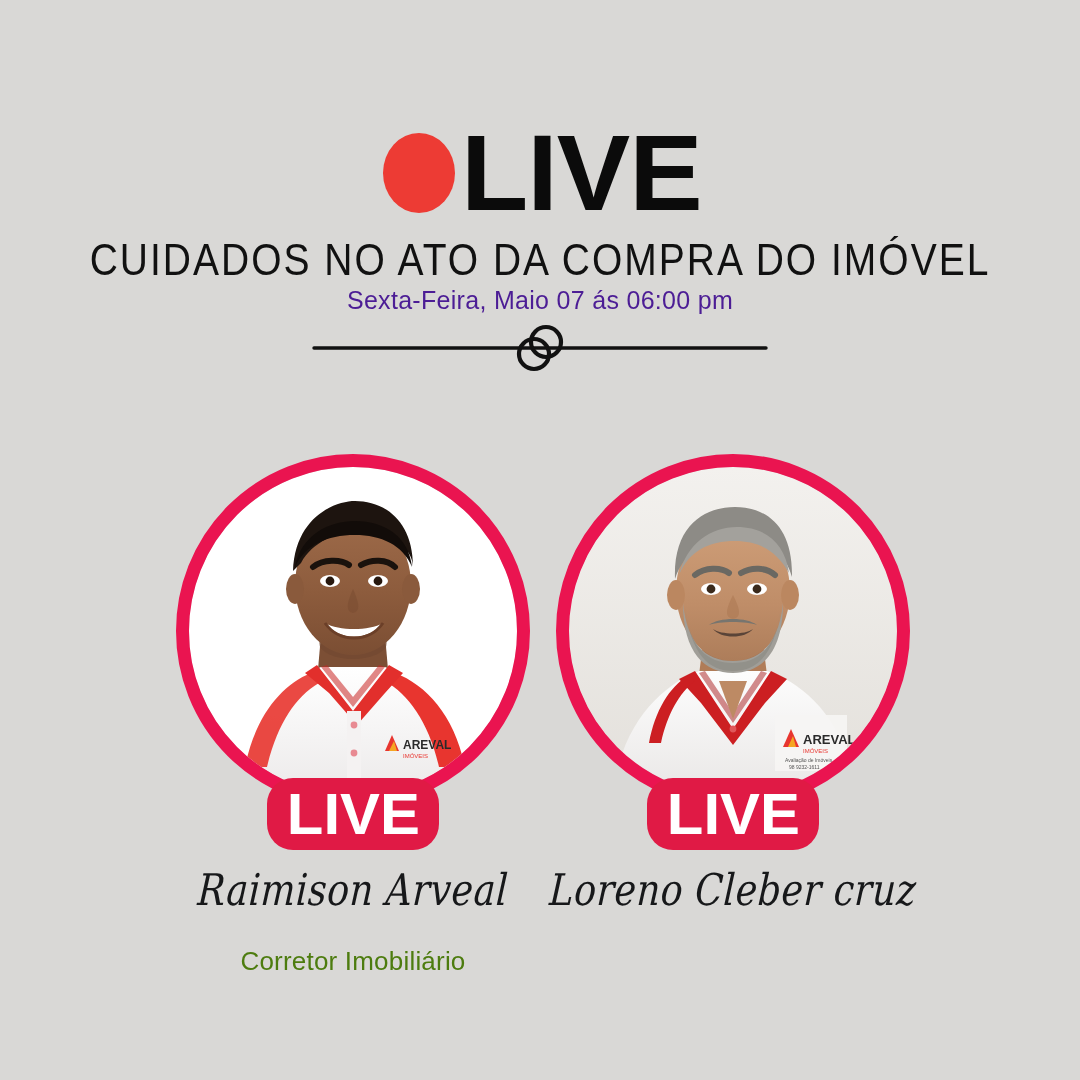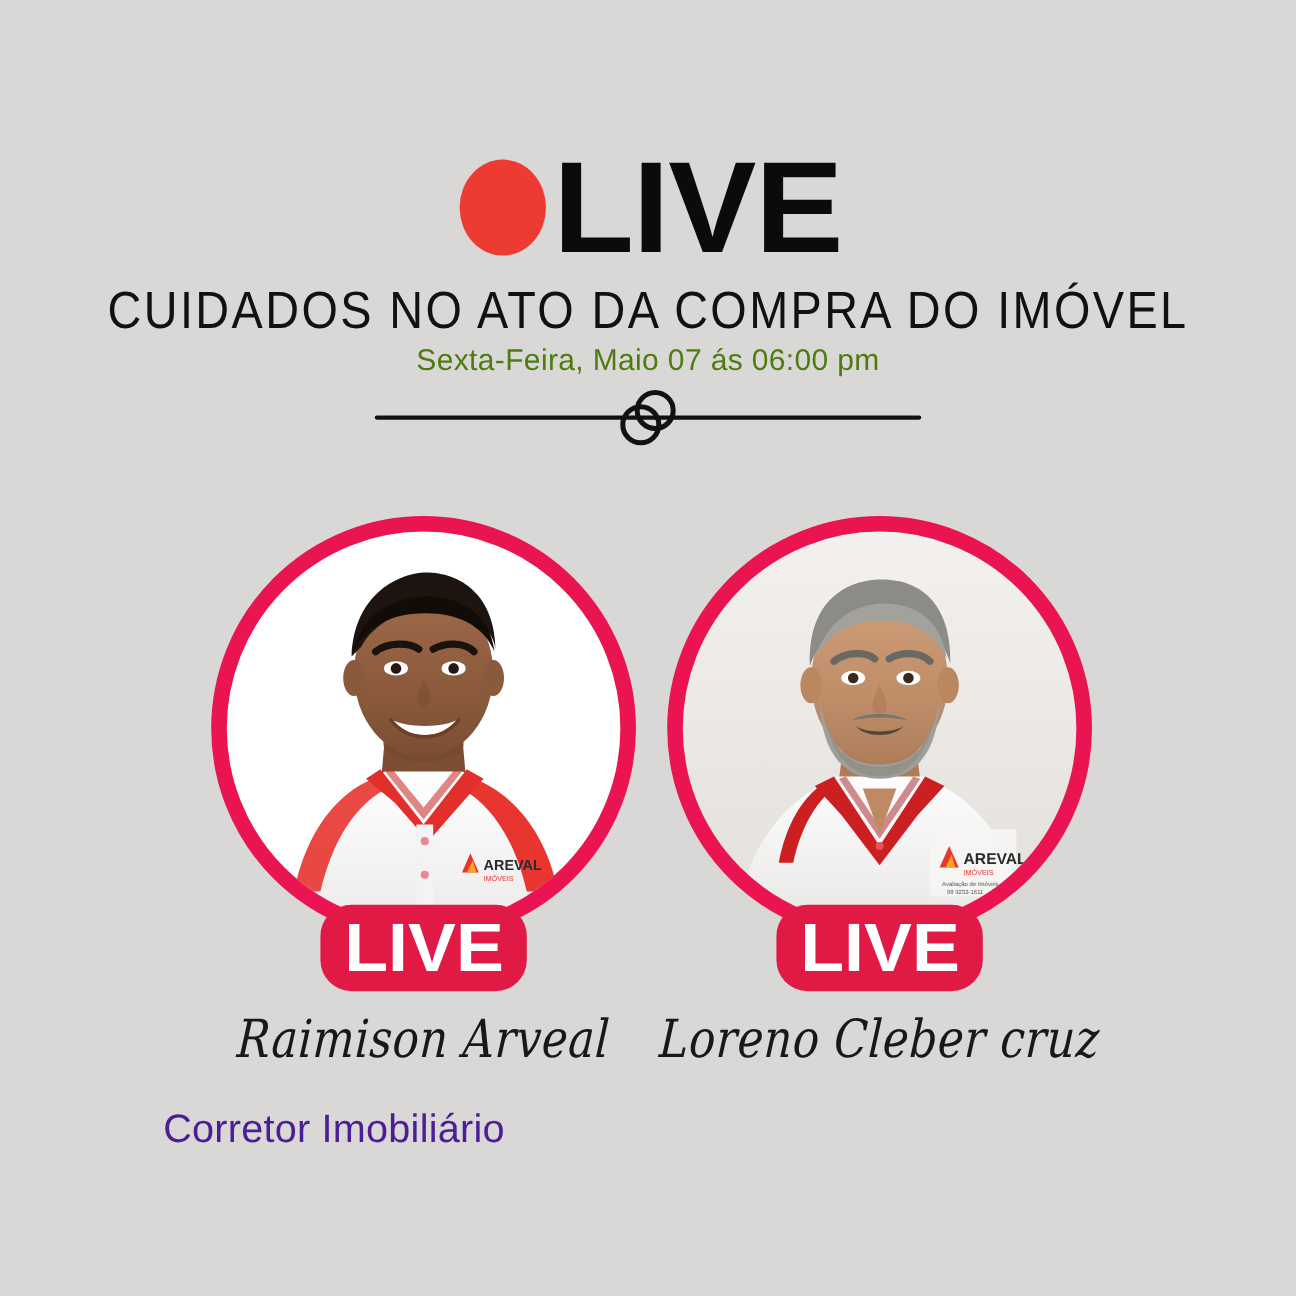--- a/index.html
+++ b/index.html
@@ -80,38 +80,38 @@
   }
 
   .subline {
     position: absolute;
     top: 286px;
     left: 0;
     width: 1080px;
     font-size: 25px;
     font-weight: 400;
     letter-spacing: 0.3px;
-    color: #4d7c0f;
+    color: #4c1d95;
     white-space: nowrap;
   }
 
   
   .divider {
     position: absolute;
     top: 322px;
     left: 50%;
     transform: translateX(-50%);
     width: 460px;
     height: 52px;
   }
 
   
   .speakers {
     position: absolute;
-    top: 430px;
+    top: 454px;
     left: 0;
     width: 912px;
     height: 560px;
   }
 
   .speaker {
     position: absolute;
     width: 354px;
     top: 0;
   }
@@ -187,23 +187,24 @@
     white-space: nowrap;
     transform: scaleY(1.15) scaleX(0.96) skewX(-4deg);
     letter-spacing: 0.5px;
   }
 
   .speaker-role {
     position: absolute;
     top: 492px;
     left: -40px;
     width: 434px;
-    font-size: 33px;
+    text-align: center;
+    font-size: 26px;
     font-weight: 400;
-    color: #4c1d95;
+    color: #4d7c0f;
     letter-spacing: 0.2px;
     white-space: nowrap;
   }
 </style>
 </head>
 <body>
 
 <div class="poster">
 
   <div class="header">

